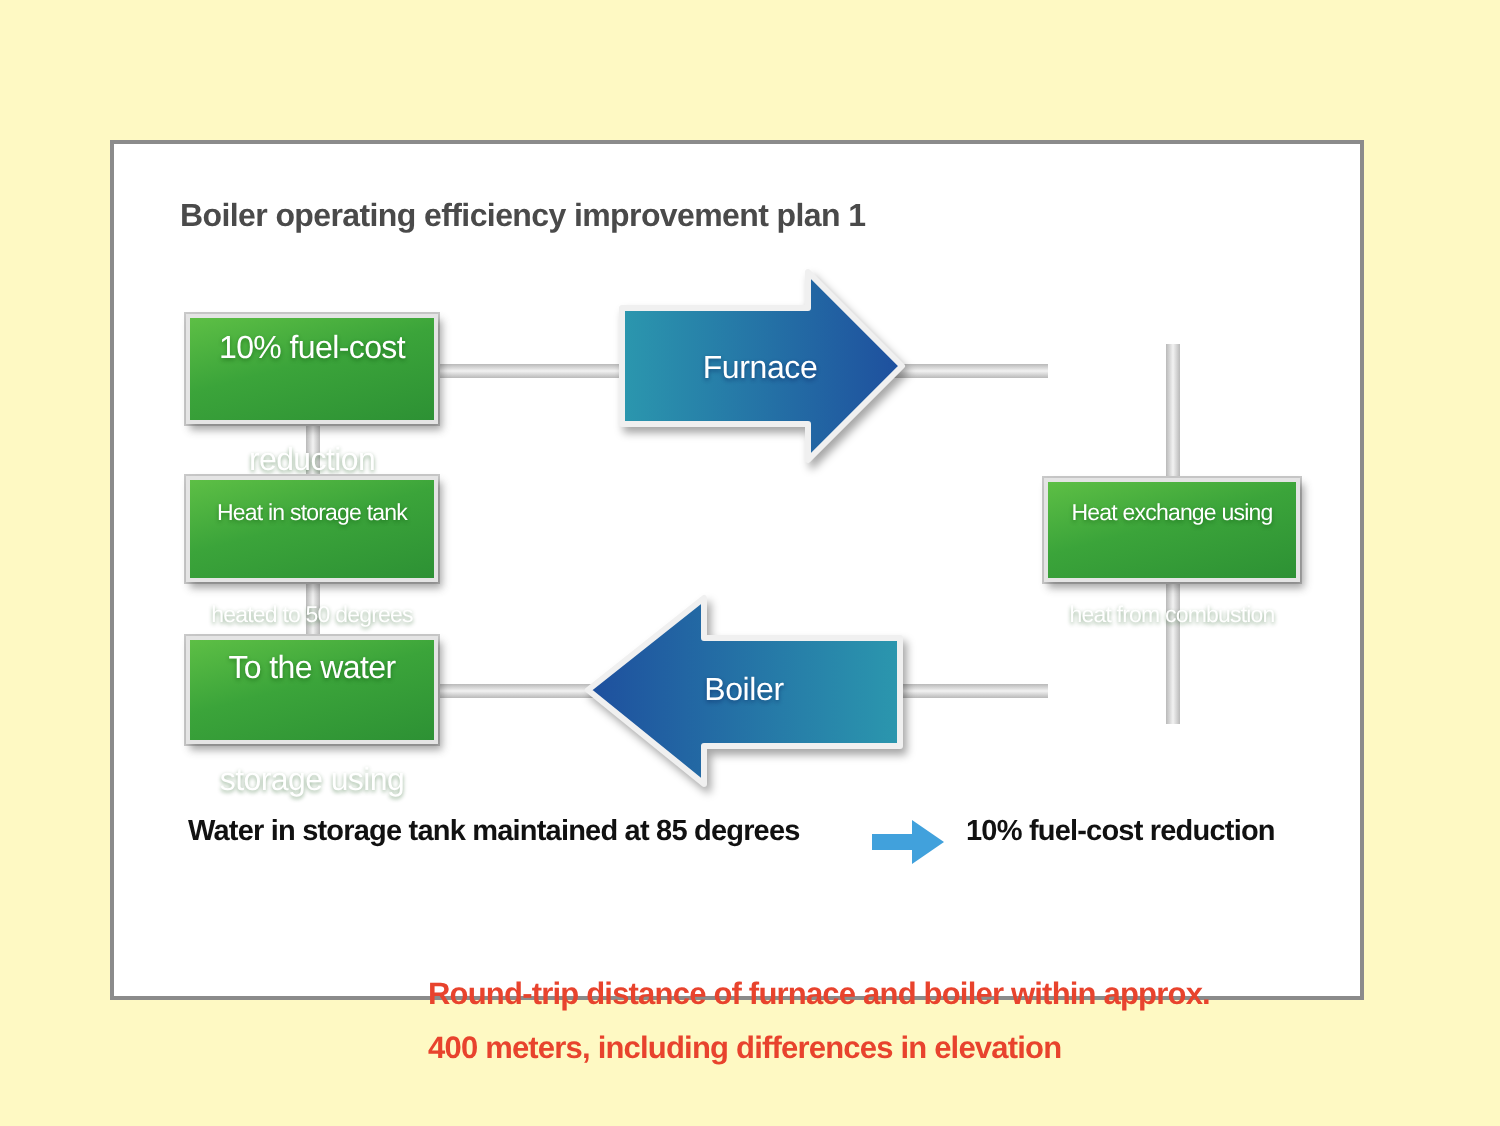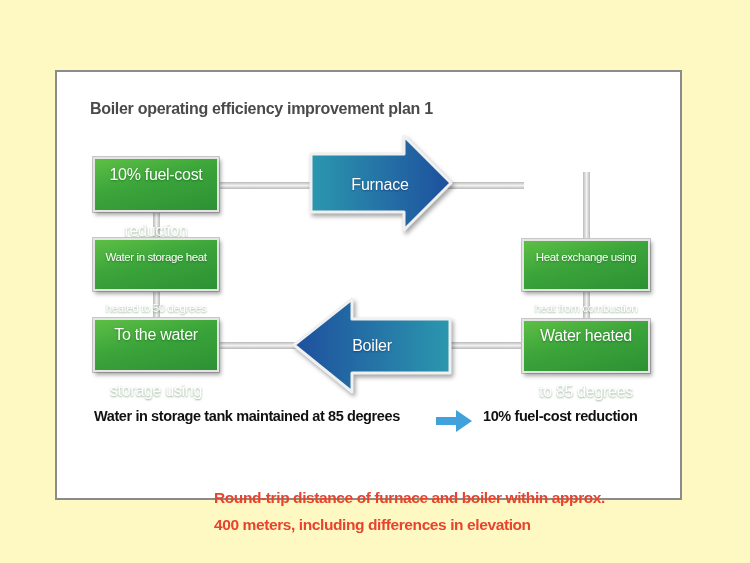--- a/index.html
+++ b/index.html
@@ -43,34 +43,30 @@
     <div class="connector v" style="left:96px;top:100px;height:190px"></div>
     <div class="connector v" style="left:526px;top:100px;height:190px"></div>
     <div class="connector h" style="left:160px;top:110px;width:307px"></div>
     <div class="connector h" style="left:160px;top:270px;width:307px"></div>
 
     <div class="gbox big" style="left:36px;top:85px;width:126px;height:55px">
       <div class="ln">10% fuel-cost</div>
       <div class="ln">reduction</div>
     </div>
     <div class="gbox small" style="left:36px;top:166px;width:126px;height:53px">
-      <div class="ln">Water in storage heat</div>
+      <div class="ln">Heat in storage tank</div>
       <div class="ln">heated to 50 degrees</div>
     </div>
     <div class="gbox small" style="left:465px;top:167px;width:128px;height:52px">
       <div class="ln">Heat exchange using</div>
       <div class="ln">heat from combustion</div>
     </div>
     <div class="gbox big" style="left:36px;top:246px;width:126px;height:54px">
       <div class="ln">To the water</div>
       <div class="ln">storage using</div>
-    </div>
-    <div class="gbox big" style="left:465px;top:247px;width:128px;height:54px">
-      <div class="ln">Water heated</div>
-      <div class="ln">to 85 degrees</div>
     </div>
 
     <div class="arrow-wrap" style="left:245px;top:60px;width:156px;height:106px">
       <svg width="156" height="106" viewBox="0 0 156 106">
         <defs>
           <linearGradient id="furnGrad" x1="0" y1="0" x2="1" y2="0">
             <stop offset="0" stop-color="#2b97ae"></stop>
             <stop offset="1" stop-color="#1e4f9e"></stop>
           </linearGradient>
         </defs>

